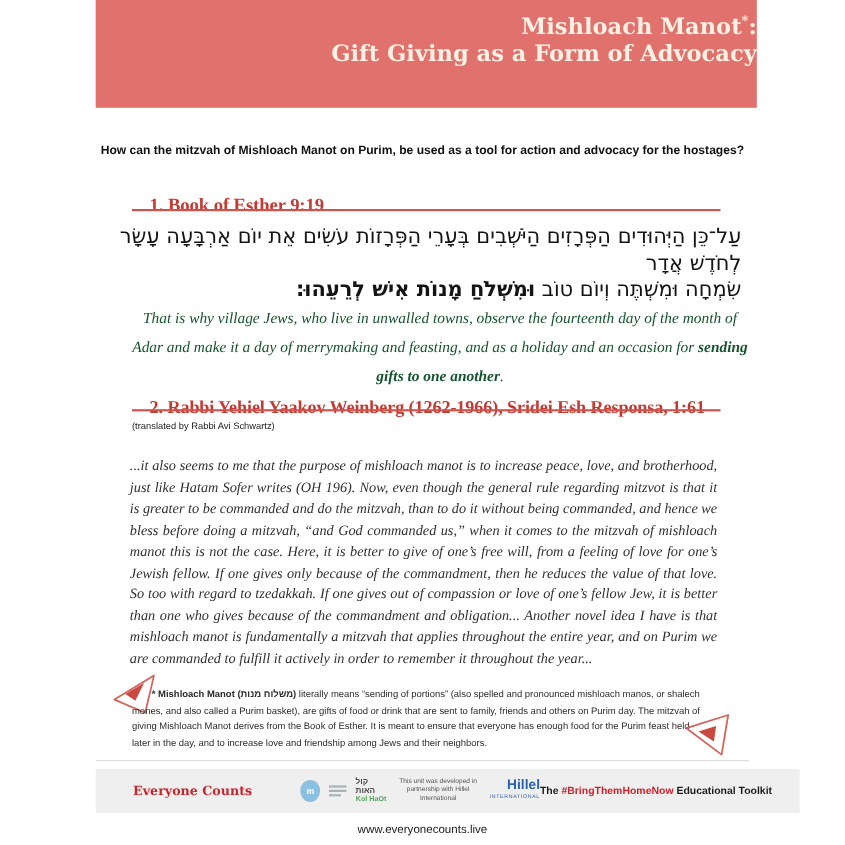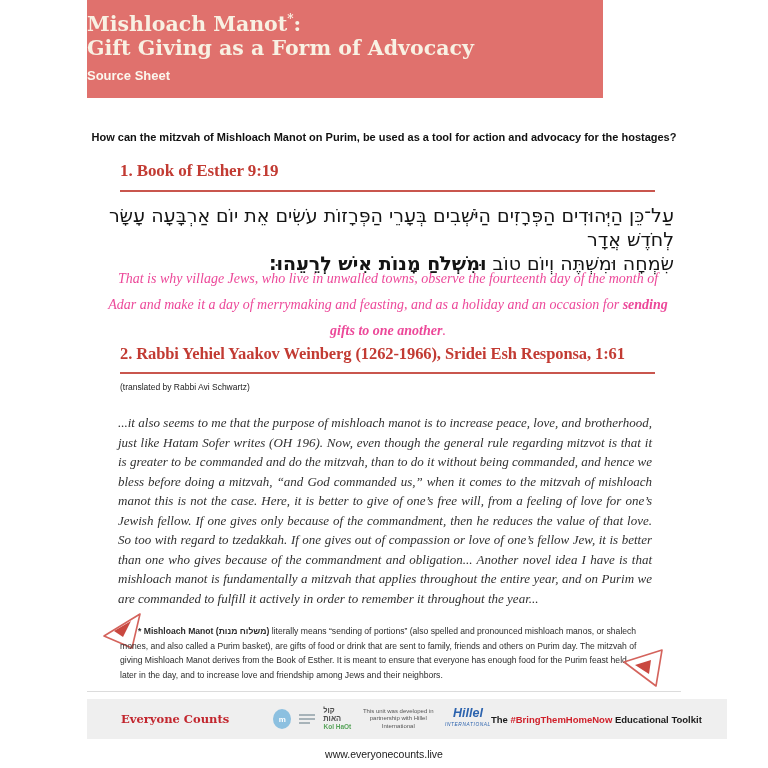--- a/index.html
+++ b/index.html
@@ -1,48 +1,48 @@
 <!DOCTYPE html>
 <html><head>
 <meta charset="utf-8">
 <style>
   html,body{margin:0;padding:0;background:#ffffff;}
   .page{position:relative;width:768px;height:768px;background:#ffffff;overflow:hidden;
         font-family:"Liberation Sans",sans-serif;color:#222;}
 
   
-  .banner{position:absolute;left:87px;top:0;width:516px;height:98px;background:#e0716d;text-align:left;}
+  .banner{position:absolute;left:87px;top:0;width:601px;height:98px;background:#e0716d;text-align:right;}
   .title{font-family:"DejaVu Serif",serif;font-weight:700;font-size:20.5px;line-height:24px;
          color:#f8f1e3;padding-top:12px;}
   .t-line{display:block;}
   .t-sup{font-size:12px;vertical-align:super;line-height:0;}
   .subtitle{font-family:"Liberation Sans",sans-serif;font-weight:700;font-size:13px;color:#fbf7ee;margin-top:8px;}
 
   
   .question{position:absolute;top:131px;left:84px;width:600px;margin:0;text-align:center;
             font-weight:700;font-size:11px;color:#111;white-space:nowrap;}
 
   
-  .sec-heading{position:absolute;left:120px;margin:0;font-family:"Liberation Serif","DejaVu Serif",serif;
+  .sec-heading{position:absolute;left:120px;margin:16px;font-family:"Liberation Serif","DejaVu Serif",serif;
                font-weight:700;color:#c23b33;white-space:nowrap;letter-spacing:-0.1px;}
   .s1{top:161px;font-size:17px;}
   .s2{top:344px;font-size:16.5px;}
   .rule{position:absolute;left:120px;width:535px;height:2px;background:#c9564e;}
   .r1{top:190px;}
   .r2{top:372px;}
 
   
   .hebrew{position:absolute;top:203px;left:94px;width:580px;text-align:right;
           font-family:"DejaVu Sans",sans-serif;font-size:19px;line-height:24px;color:#141414;}
   .h-line{display:block;}
 
   
-  .translation{position:absolute;top:262px;left:100px;width:568px;margin:4px;text-align:center;
+  .translation{position:absolute;top:262px;left:100px;width:568px;margin:16px;text-align:center;
                font-family:"Liberation Serif","DejaVu Serif",serif;font-style:italic;
-               font-size:14px;line-height:26px;color:#ec4899;}
+               font-size:14px;line-height:26px;color:#14532d;}
 
   .translator{position:absolute;top:382px;left:120px;margin:0;font-size:8.5px;color:#222;}
 
   
   .body-text{position:absolute;top:413px;left:118px;width:534px;margin:0;text-align:justify;
              font-family:"Liberation Serif","DejaVu Serif",serif;font-style:italic;
              font-size:13px;line-height:19.5px;color:#303030;}
 
   
   .footnote{position:absolute;top:624px;left:120px;width:522px;margin:0;
@@ -61,40 +61,39 @@
   .circle-logo{width:20px;height:20px;border-radius:50%;background:#8cc0e0;color:#ffffff;
                display:flex;align-items:center;justify-content:center;font-size:8px;font-weight:700;}
   .logo-lines{display:flex;flex-direction:column;gap:2px;}
   .logo-lines i{display:block;width:16px;height:2px;background:#a7b3b9;}
   .logo-lines i:last-child{width:11px;}
   .kolhaot{display:flex;flex-direction:column;align-items:center;line-height:8px;justify-content:flex-end;}
   .kh-he{font-size:7.5px;font-weight:700;color:#4a4a4a;}
   .kh-en{font-size:6.5px;font-weight:700;color:#57a35a;}
   .partnership{display:flex;flex-direction:column;align-items:center;width:86px;
                font-size:6px;line-height:7.5px;color:#555;text-align:center;}
-  .hillel{display:flex;flex-direction:column;align-items:center;line-height:11px;font-style:italic;}
+  .hillel{display:flex;flex-direction:column;align-items:flex-end;line-height:11px;}
   .hl{font-size:12.5px;font-weight:700;color:#2c63ae;}
   .hl-sub{font-size:4.8px;letter-spacing:0.6px;color:#2c63ae;text-transform:uppercase;}
   .toolkit{margin-left:auto;margin-right:26px;font-size:9.5px;font-weight:700;color:#1c1c1c;white-space:nowrap;}
   .toolkit .tag{color:#d0202a;}
 
   .website{position:absolute;top:748px;left:0;width:768px;margin:0;text-align:center;
            font-size:10.5px;color:#1a1a1a;}
 </style>
 </head>
 <body>
 
 <div class="page">
 
   <header class="banner">
     <div class="title">
       <span class="t-line"><span>Mishloach Manot</span><sup class="t-sup">*</sup><span>:</span></span>
       <span class="t-line">Gift Giving as a Form of Advocacy</span>
     </div>
-    <div class="subtitle">Source Sheet</div>
   </header>
 
   <p class="question">How can the mitzvah of Mishloach Manot on Purim, be used as a tool for action and advocacy for the hostages?</p>
 
   <h2 class="sec-heading s1">1. Book of Esther 9:19</h2>
   <div class="rule r1"></div>
 
   <div class="hebrew" dir="rtl">
     <span class="h-line">עַל־כֵּן הַיְּהוּדִים הַפְּרָזִים הַיֹּשְׁבִים בְּעָרֵי הַפְּרָזוֹת עֹשִׂים אֵת יוֹם אַרְבָּעָה עָשָׂר לְחֹדֶשׁ אֲדָר</span>
     <span class="h-line"><span>שִׂמְחָה וּמִשְׁתֶּה וְיוֹם טוֹב</span> <b>וּמִשְׁלֹחַ מָנוֹת אִישׁ לְרֵעֵהוּ:</b></span>

